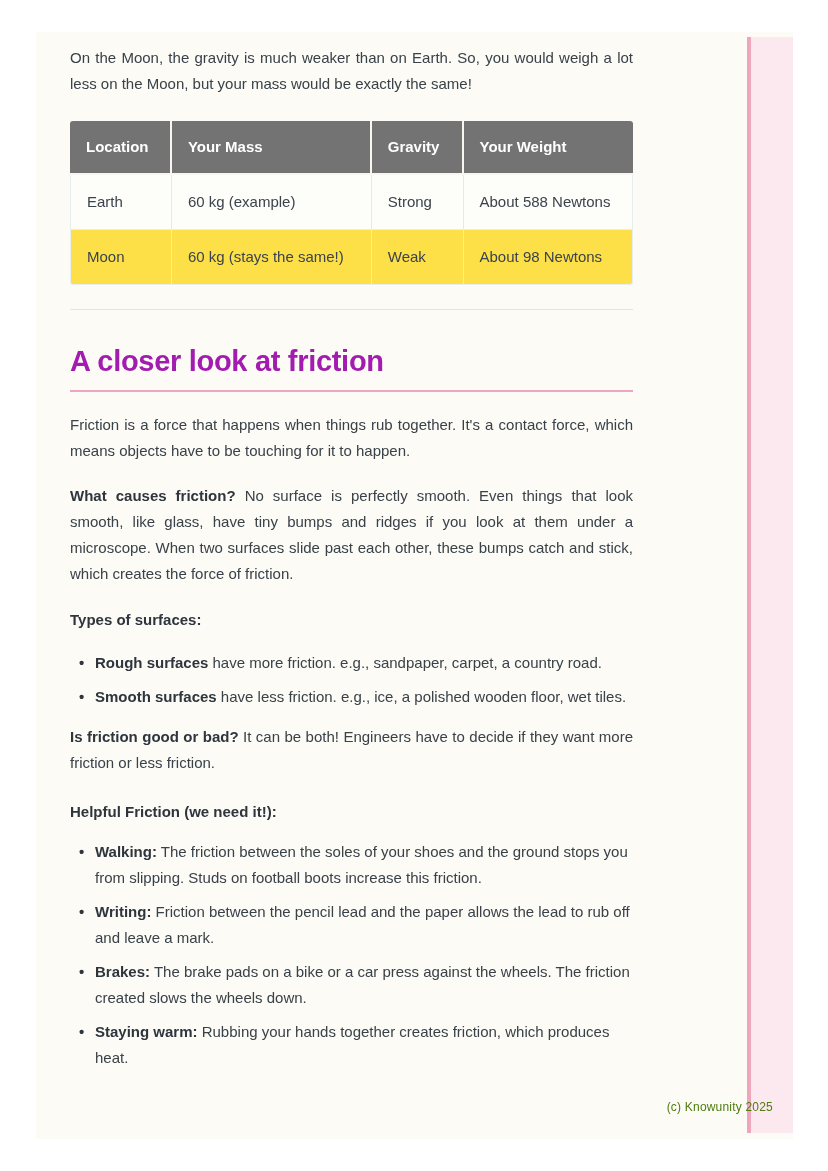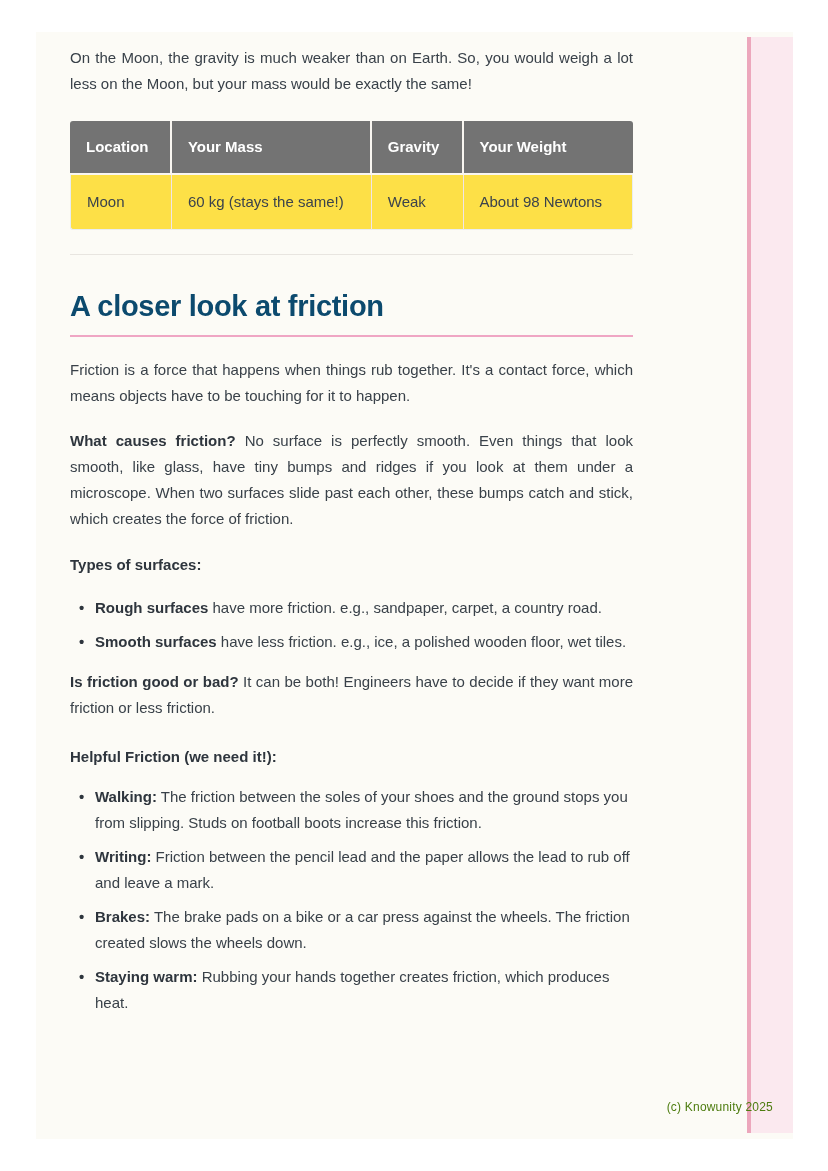--- a/index.html
+++ b/index.html
@@ -72,21 +72,21 @@
   tbody tr:last-child td:last-child { border-bottom-right-radius: 3px; }
 
   .divider { height: 1px; background: #e8e5e0; margin-top: 24px; }
 
   h1.section-title {
     margin: 33px 0 0 0;
     font-size: 29px;
     line-height: 36px;
     font-weight: 700;
     letter-spacing: -0.3px;
-    color: #0c4a6e;
+    color: #a21caf;
     padding-bottom: 11px;
     border-bottom: 2px solid #efa6c4;
     text-align: left;
   }
 
   .mt-p2 { margin-top: 20px; }
   .mt-p3 { margin-top: 19px; }
   .mt-p4 { margin-top: 20px; }
   .mt-p5 { margin-top: 14px; }
   .mt-p6 { margin-top: 23px; }
@@ -142,20 +142,26 @@
         </colgroup>
         <thead>
           <tr>
             <th>Location</th>
             <th>Your Mass</th>
             <th>Gravity</th>
             <th>Your Weight</th>
           </tr>
         </thead>
         <tbody>
+          <tr class="row-earth">
+            <td>Earth</td>
+            <td>60 kg (example)</td>
+            <td>Strong</td>
+            <td>About 588 Newtons</td>
+          </tr>
           <tr class="row-moon">
             <td>Moon</td>
             <td>60 kg (stays the same!)</td>
             <td>Weak</td>
             <td>About 98 Newtons</td>
           </tr>
         </tbody>
       </table>
     </div>
 

